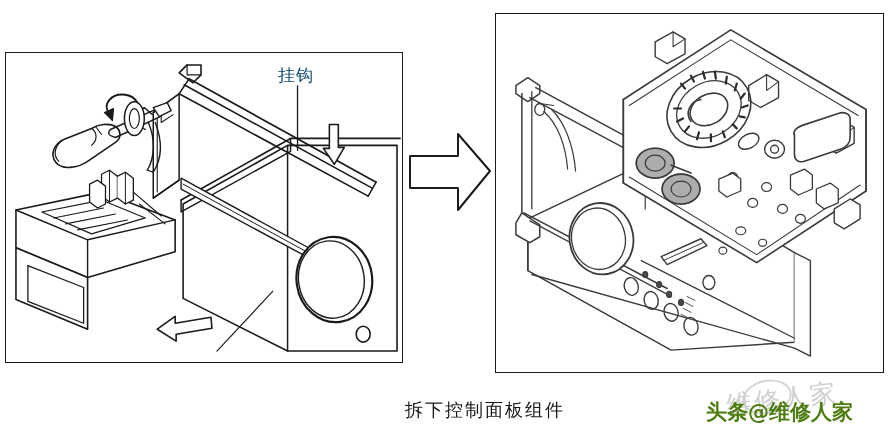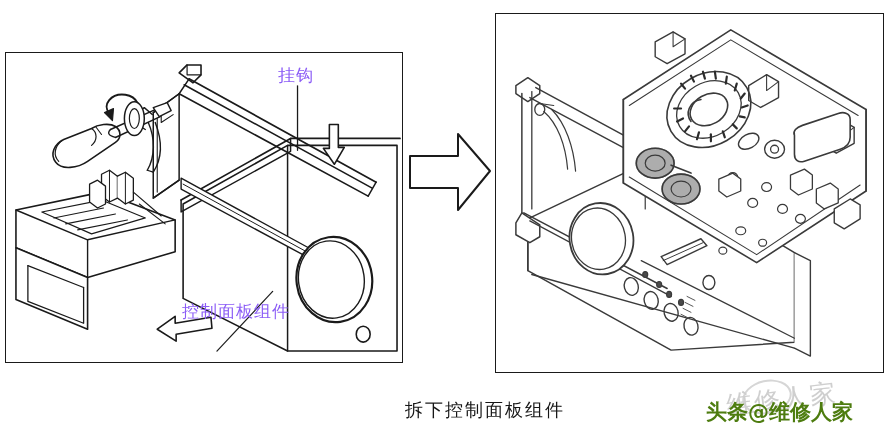--- a/index.html
+++ b/index.html
@@ -9,21 +9,21 @@
 
   
   .frame{position:absolute;border:1.6px solid #1a1a1a;background:#fff;box-sizing:border-box;}
   #frame-left{left:5px;top:52px;width:398px;height:311px;}
   #frame-right{left:495px;top:13px;width:389px;height:360px;}
 
   .svgfull{position:absolute;left:0;top:0;width:100%;height:100%;display:block;}
 
   
   .cn-label{position:absolute;font-family:"DejaVu Sans","Liberation Sans",sans-serif;
-            color:#8b5cf6;white-space:nowrap;letter-spacing:1px;font-weight:500;}
+            color:#0c4a6e;white-space:nowrap;letter-spacing:1px;font-weight:500;}
   #label-hook{left:278px;top:64px;font-size:17px;}
   #label-panel-assy{left:182px;top:300px;font-size:17px;}
   #caption{position:absolute;left:405px;top:398px;font-size:18px;letter-spacing:2px;
            font-family:Liberation Mono, monospace;color:#161616;white-space:nowrap;}
 
   
   #watermark{position:absolute;left:706px;top:386px;width:182px;height:48px;}
   .wm-ghost{position:absolute;left:20px;top:-4px;font-size:26px;color:#cfcfcf;
             font-family:"DejaVu Sans","Liberation Sans",sans-serif;letter-spacing:2px;
             transform:rotate(-7deg);white-space:nowrap;}
@@ -144,21 +144,20 @@
         </g>
 
         <path d="M293 33 L293 98" stroke-width="1.3"></path>
 
         <path d="M212 300 L268 240" stroke-width="1.2"></path>
       </g>
     </svg>
   </div>
 
   <div class="cn-label" id="label-hook">挂钩</div>
-  <div class="cn-label" id="label-panel-assy">控制面板组件</div>
 
   <svg style="position:absolute;left:404px;top:124px;width:92px;height:96px;" viewBox="0 0 92 96">
     <path d="M6 32 L54 32 L54 10 L86 47 L54 86 L54 64 L6 64 Z" fill="#ffffff" stroke="#1a1a1a" stroke-width="2" stroke-linejoin="round"></path>
   </svg>
 
   <div class="frame" id="frame-right">
     <svg class="svgfull" viewBox="0 0 389 360" preserveAspectRatio="none">
       <g fill="none" stroke="#3a3a3a" stroke-width="1.4" stroke-linejoin="round" stroke-linecap="round">
 
         <g>

